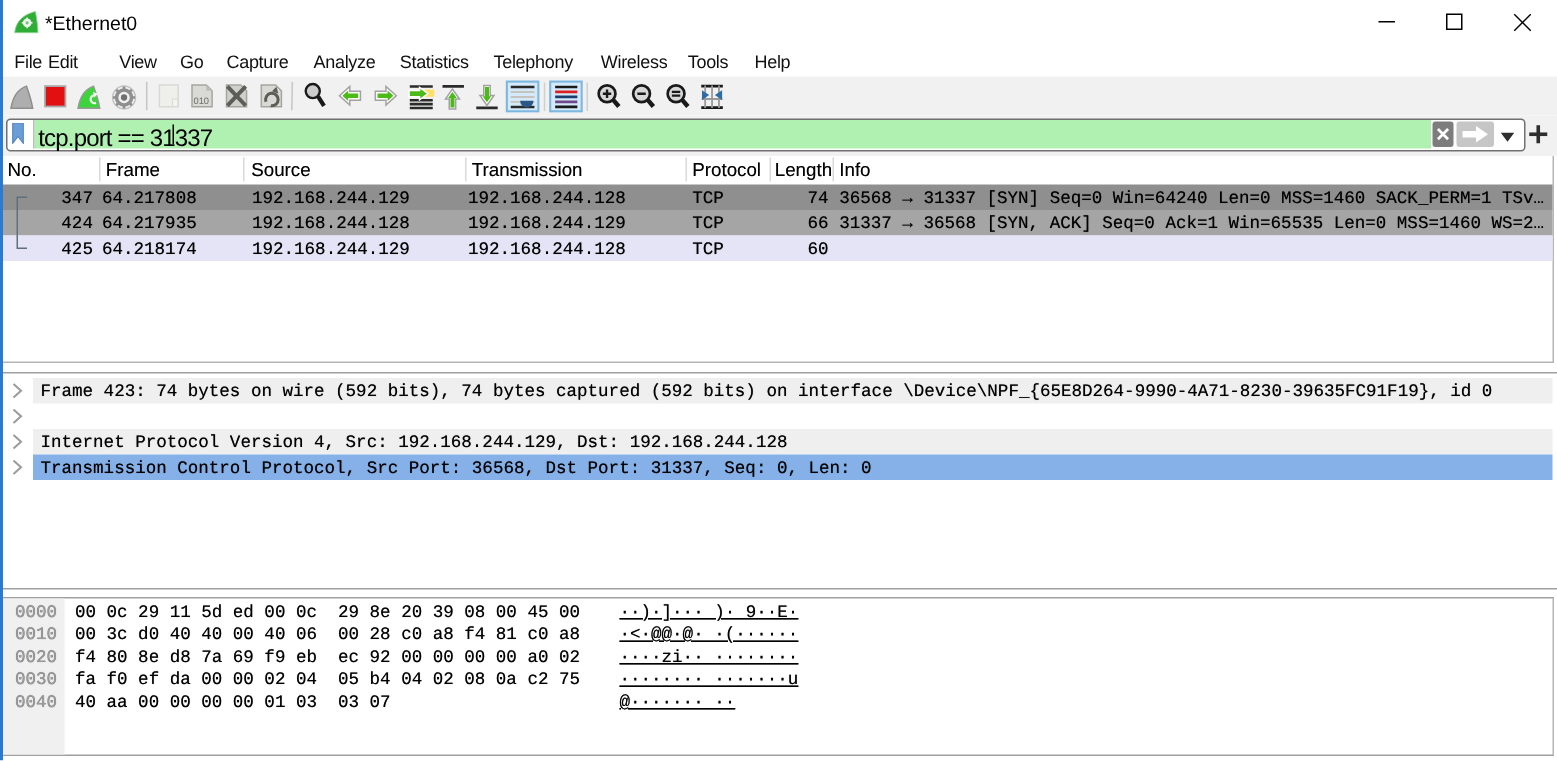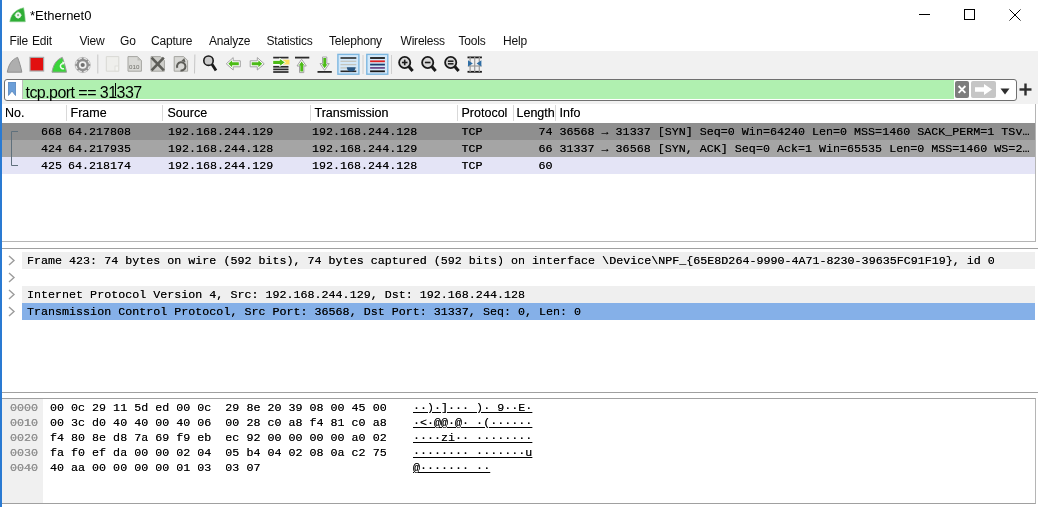--- a/index.html
+++ b/index.html
@@ -227,21 +227,21 @@
   <span class="abs hdrtxt" style="left:516.5px;top:106px">Length</span>
   <span class="abs hdrtxt" style="left:559.5px;top:106px">Info</span>
   <div class="abs hsep" style="left:66px"></div>
   <div class="abs hsep" style="left:162px"></div>
   <div class="abs hsep" style="left:310px"></div>
   <div class="abs hsep" style="left:457px"></div>
   <div class="abs hsep" style="left:513px"></div>
   <div class="abs hsep" style="left:555px"></div>
 
   <div class="abs row" style="top:122.5px;background:#8f8f8f;">
-    <span class="abs rtxt" style="left:38.9px">668</span>
+    <span class="abs rtxt" style="left:38.9px">347</span>
     <span class="abs rtxt" style="left:66px">64.217808</span>
     <span class="abs rtxt" style="left:166px">192.168.244.129</span>
     <span class="abs rtxt" style="left:310px">192.168.244.128</span>
     <span class="abs rtxt" style="left:459.5px">TCP</span>
     <span class="abs rtxt" style="left:536.4px">74</span>
     <span class="abs rtxt" style="left:557.5px">36568 → 31337 [SYN] Seq=0 Win=64240 Len=0 MSS=1460 SACK_PERM=1 TSv…</span>
   </div>
   <div class="abs row" style="top:139.5px;background:#a5a5a5;">
     <span class="abs rtxt" style="left:38.9px">424</span>
     <span class="abs rtxt" style="left:66px">64.217935</span>

